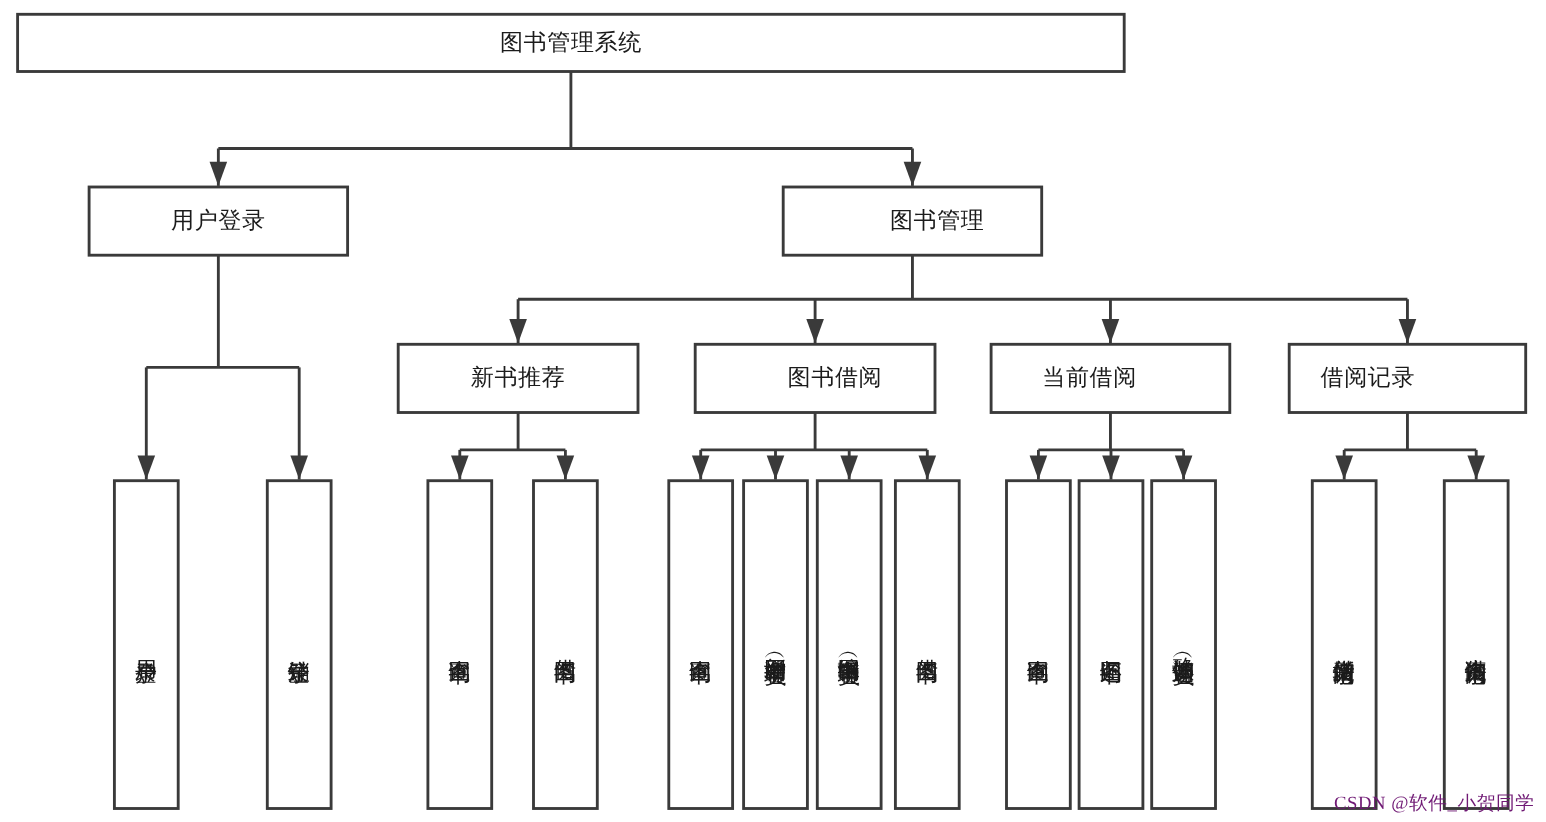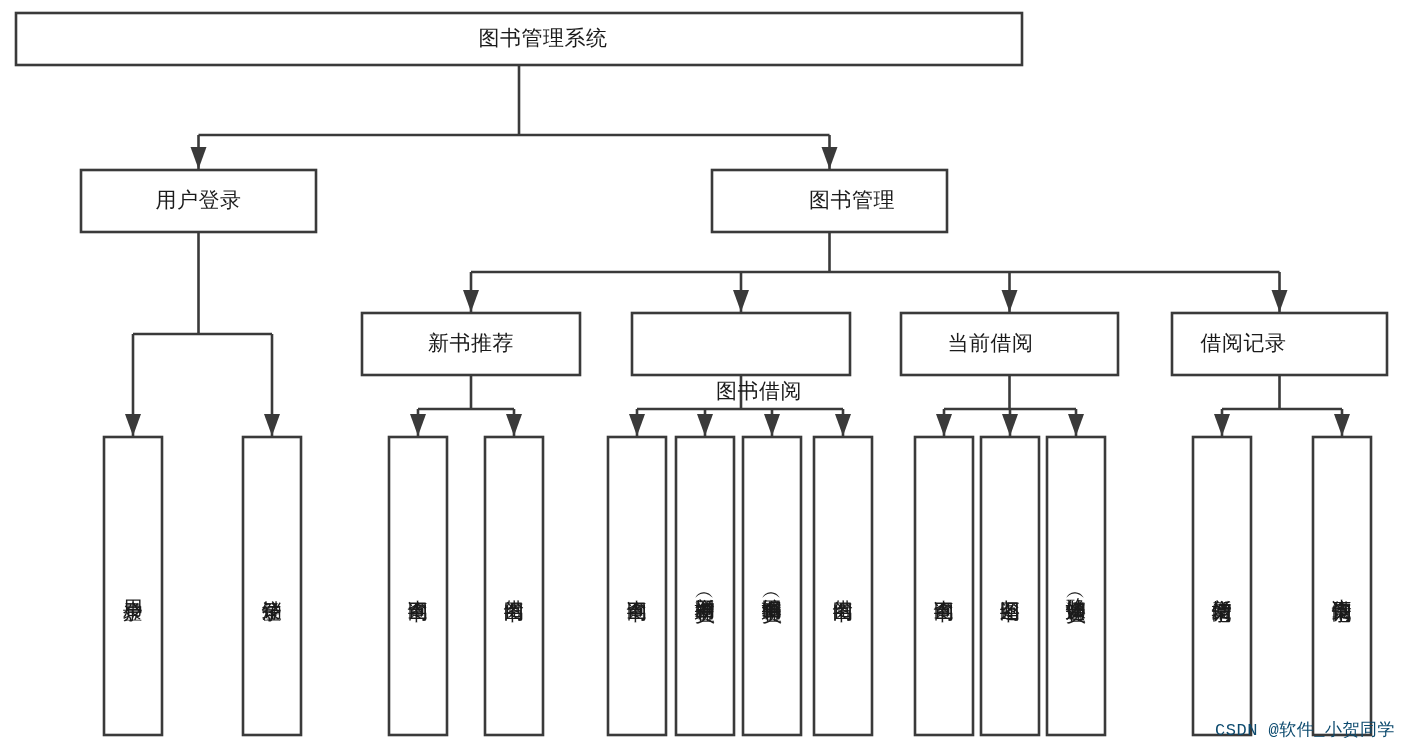--- a/index.html
+++ b/index.html
@@ -54,24 +54,24 @@
     writing-mode: vertical-rl;
     text-orientation: upright;
     letter-spacing: 1px;
     font-size: 20px;
     white-space: normal;
   }
   .watermark {
     position: absolute;
     right: 10px;
     bottom: 6px;
-    color: #0c4a6e;
+    color: #701a75;
     font-size: 17px;
     letter-spacing: 0.5px;
-    font-family: Liberation Mono, monospace;
+    font-family: Liberation Serif, serif;
   }
 </style>
 </head>
 <body>
 
 <div id="canvas">
 
   <svg id="diagram" viewBox="0 0 1405 747">
     <g id="connectors">
         <line x1="519" y1="65" x2="519" y2="135" class="conn"></line>
@@ -145,25 +145,25 @@
         <rect x="814" y="437" width="58" height="298" class="node-box"></rect>
         <rect x="915" y="437" width="58" height="298" class="node-box"></rect>
         <rect x="981" y="437" width="58" height="298" class="node-box"></rect>
         <rect x="1047" y="437" width="58" height="298" class="node-box"></rect>
         <rect x="1193" y="437" width="58" height="298" class="node-box"></rect>
         <rect x="1313" y="437" width="58" height="298" class="node-box"></rect>
       </g>
   </svg>
 
   <div id="labels">
-      <div class="node-label" style="left: 16px; top: 13px; width: 1006px; height: 52px; margin-left: 24px;">图书管理系统</div>
+      <div class="node-label" style="left: 16px; top: 13px; width: 1006px; height: 52px;">图书管理系统</div>
       <div class="node-label" style="left: 81px; top: 170px; width: 235px; height: 62px;">用户登录</div>
       <div class="node-label" style="left: 712px; top: 170px; width: 280px; height: 62px;">图书管理</div>
       <div class="node-label" style="left: 362px; top: 313px; width: 218px; height: 62px; text-align: right;">新书推荐</div>
-      <div class="node-label" style="left: 632px; top: 313px; width: 254px; height: 62px; margin-top: 48px;">图书借阅</div>
+      <div class="node-label" style="left: 632px; top: 313px; width: 254px; height: 62px;">图书借阅</div>
       <div class="node-label" style="left: 901px; top: 313px; width: 179px; height: 62px;">当前借阅</div>
       <div class="node-label" style="left: 1136px; top: 313px; width: 215px; height: 62px;">借阅记录</div>
       <div class="node-label vertical" style="left: 104px; top: 437px; width: 58px; height: 298px;">用户登录</div>
       <div class="node-label vertical" style="left: 243px; top: 437px; width: 58px; height: 298px;">注销登录</div>
       <div class="node-label vertical" style="left: 389px; top: 437px; width: 58px; height: 298px;">查询图书</div>
       <div class="node-label vertical" style="left: 485px; top: 437px; width: 58px; height: 298px;">借阅图书</div>
       <div class="node-label vertical" style="left: 608px; top: 437px; width: 58px; height: 298px;">查询图书</div>
       <div class="node-label vertical" style="left: 676px; top: 437px; width: 58px; height: 298px;">新增图书（管理员）</div>
       <div class="node-label vertical" style="left: 743px; top: 437px; width: 58px; height: 298px;">编辑图书（管理员）</div>
       <div class="node-label vertical" style="left: 814px; top: 437px; width: 58px; height: 298px;">借阅图书</div>

